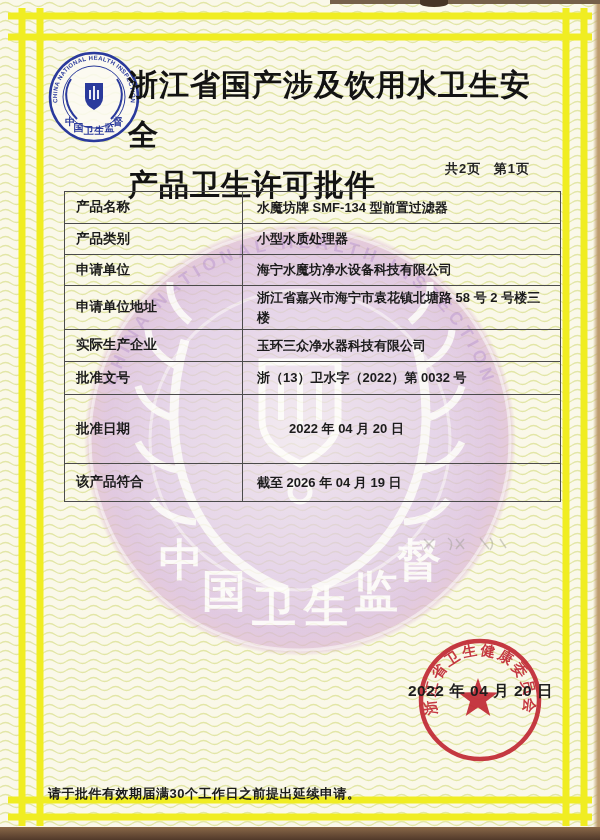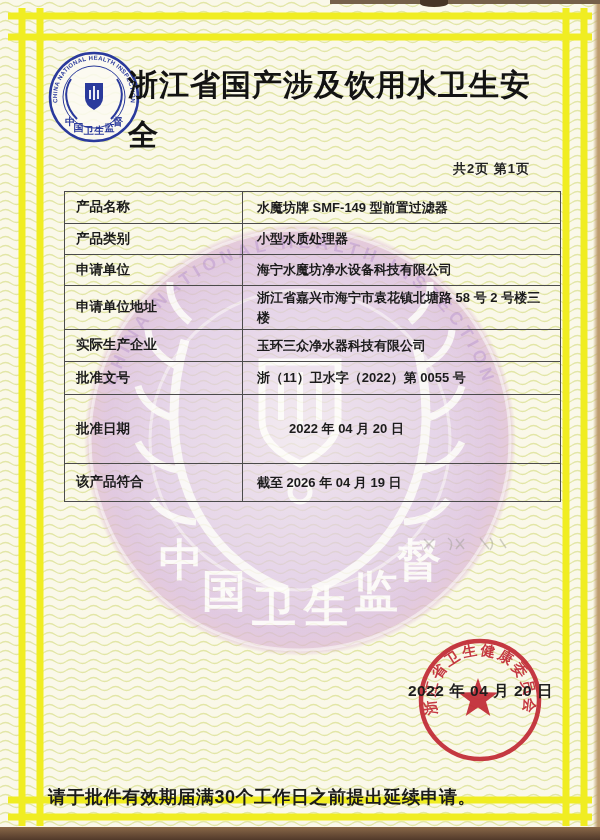--- a/index.html
+++ b/index.html
@@ -14,21 +14,21 @@
 
   .title{
     position:absolute;left:128px;top:60px;width:424px;z-index:3;
     text-align:left;font-weight:900;font-size:30px;line-height:50px;
     color:#131313;letter-spacing:1px;
   }
   .pageinfo{
     position:absolute;top:160px;right:70px;z-index:3;
     font-size:13px;font-weight:700;color:#222;letter-spacing:1px;
   }
-  .pageinfo span{}
+  .pageinfo span{margin-left:8px;}
 
   table.cert{
     position:absolute;left:64px;top:191px;width:497px;z-index:3;
     border-collapse:collapse;table-layout:fixed;
     background:transparent;
   }
   table.cert td{
     border:1.6px solid #4b4b4b;
     font-size:13px;font-weight:700;color:#1b1b1b;
     vertical-align:middle;line-height:1.5;
@@ -49,21 +49,21 @@
   td.pad-lg{padding-left:46px !important;}
   td.pad-md{padding-left:24px !important;}
 
   .seal-date{
     position:absolute;left:408px;top:681px;width:170px;z-index:5;
     font-size:15.5px;font-weight:700;color:#1d1d1d;letter-spacing:0.5px;
     white-space:nowrap;
   }
   .footer-note{
     position:absolute;left:48px;top:785px;width:480px;z-index:3;
-    font-size:18px;font-weight:700;color:#1b1b1b;letter-spacing:0.5px;
+    font-size:13px;font-weight:700;color:#1b1b1b;letter-spacing:0.5px;
   }
   .edge-right{position:absolute;right:0;top:0;width:7px;height:100%;z-index:6;
     background:linear-gradient(to right,rgba(201,173,130,0),#bd9c6f 70%);}
   .edge-bottom{position:absolute;left:0;bottom:0;width:100%;height:13px;z-index:6;
     background:linear-gradient(to bottom,#8a6848,#51392a);}
   .edge-top{position:absolute;top:0;left:330px;right:0;height:4px;z-index:6;background:#75604a;}
   .edge-top-blob{position:absolute;top:0;left:420px;width:28px;height:7px;z-index:6;
     background:#463526;border-radius:0 0 50% 50%;}
 </style>
 </head>
@@ -163,56 +163,57 @@
       <text x="31.6" y="81.8">国</text>
       <text x="41.7" y="85.1">卫</text>
       <text x="52.3" y="85.1">生</text>
       <text x="62.4" y="81.8">监</text>
       <text x="71" y="75.5">督</text>
     </g>
   </svg>
 
   <div class="title">
     <div>浙江省国产涉及饮用水卫生安全</div>
+    <div>产品卫生许可批件</div>
   </div>
 
   <div class="pageinfo">
     <span>共2页</span>
     <span>第1页</span>
   </div>
 
   <table class="cert">
     <colgroup>
         <col style="width:178px">
         <col>
       </colgroup>
     <tbody>
         <tr>
       <td class="lbl">产品名称</td>
-      <td>水魔坊牌 SMF-149 型前置过滤器</td>
+      <td>水魔坊牌 SMF-134 型前置过滤器</td>
     </tr>
     <tr>
       <td class="lbl">产品类别</td>
       <td>小型水质处理器</td>
     </tr>
     <tr>
       <td class="lbl">申请单位</td>
       <td>海宁水魔坊净水设备科技有限公司</td>
     </tr>
     <tr>
       <td class="lbl">申请单位地址</td>
       <td>浙江省嘉兴市海宁市袁花镇北塘路 58 号 2 号楼三楼</td>
     </tr>
     <tr>
       <td class="lbl">实际生产企业</td>
       <td>玉环三众净水器科技有限公司</td>
     </tr>
     <tr>
       <td class="lbl">批准文号</td>
-      <td>浙（11）卫水字（2022）第 0055 号</td>
+      <td>浙（13）卫水字（2022）第 0032 号</td>
     </tr>
     <tr>
       <td class="lbl">批准日期</td>
       <td class="pad-lg">2022 年 04 月 20 日</td>
     </tr>
     <tr>
       <td class="lbl">该产品符合</td>
       <td>截至 2026 年 04 月 19 日</td>
     </tr>
   </tbody>

